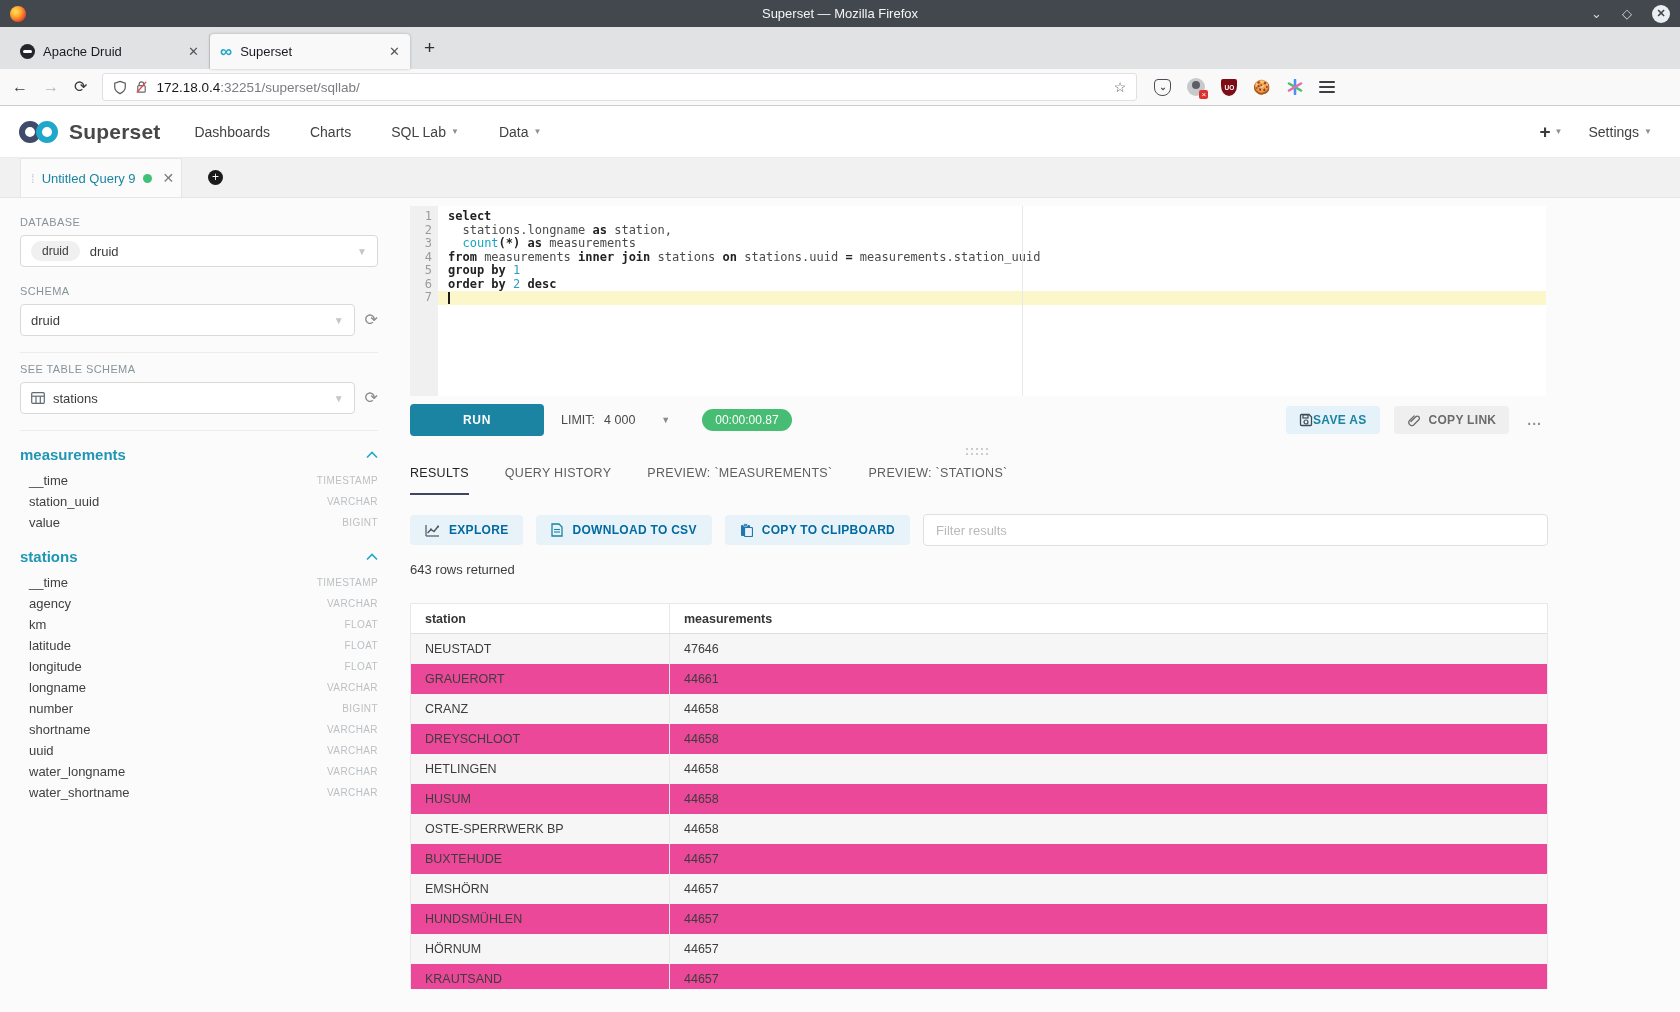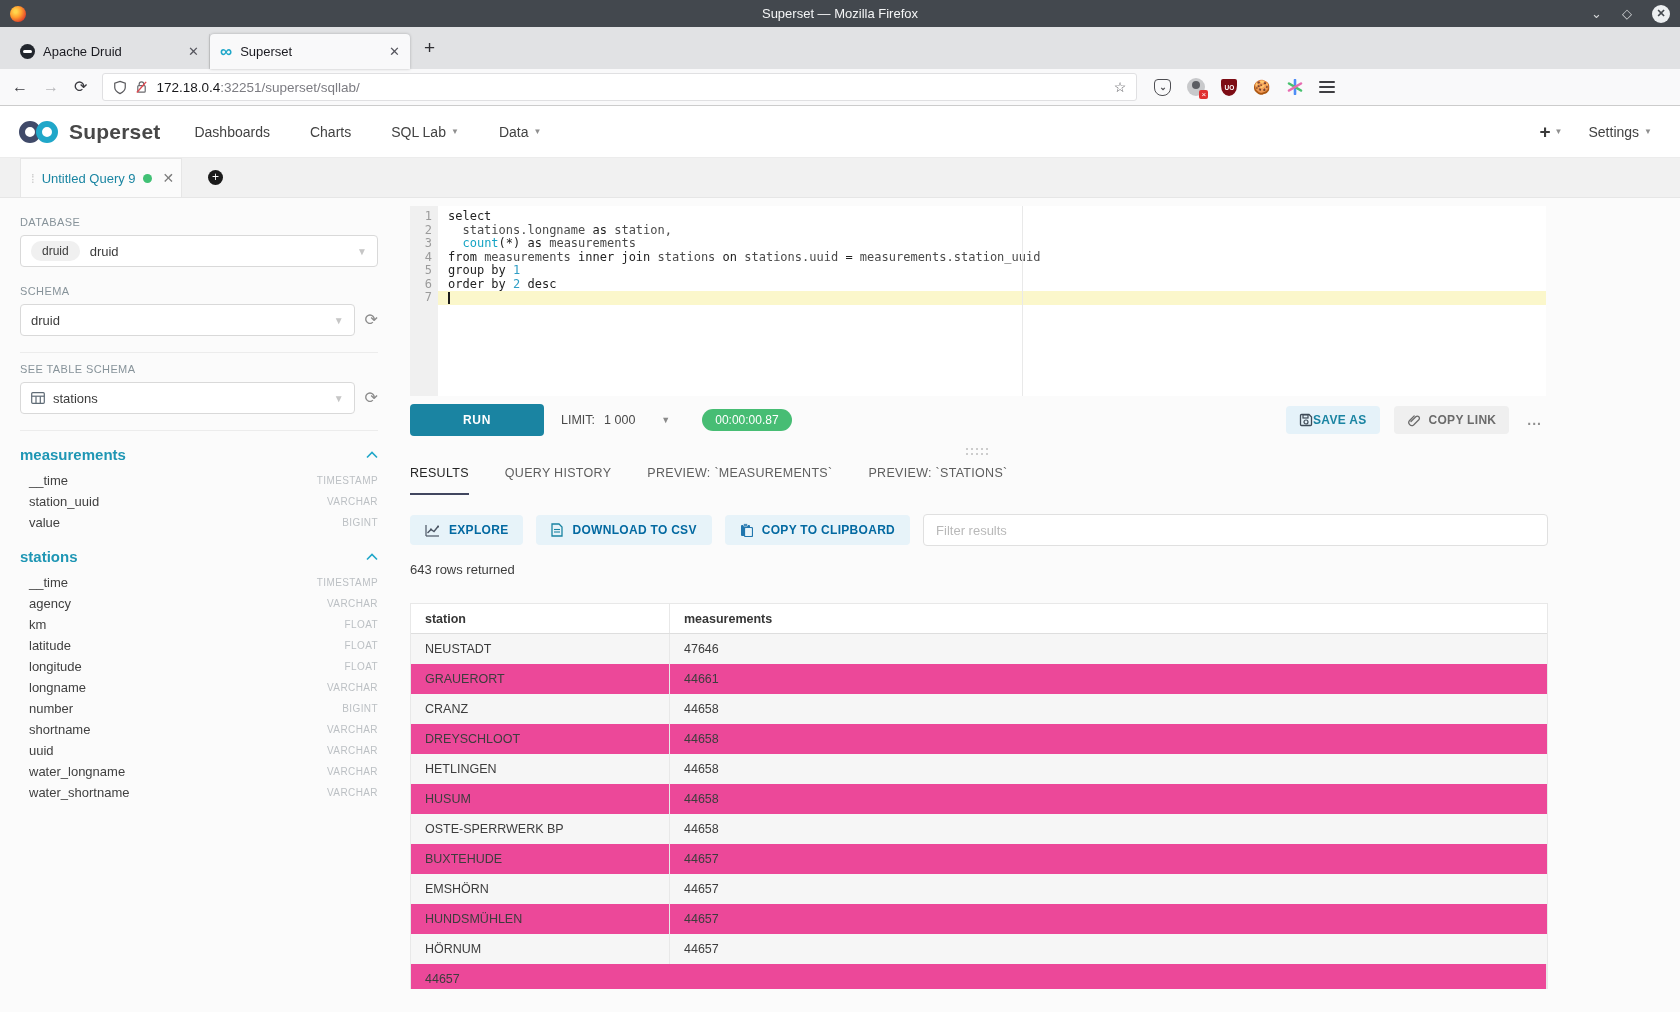--- a/index.html
+++ b/index.html
@@ -79,21 +79,21 @@
   .col-type{font-size:10px;color:#bcc0c4;letter-spacing:.4px}
 
   
   .editor{position:absolute;left:410px;top:8px;width:1136px;height:190px;background:#fff;display:flex;font-family:"DejaVu Sans Mono",monospace;font-size:12px}
   .gutter{width:28px;background:#f0f0f0;color:#9b9b9b;text-align:right;padding:4px 6px 0 0;flex:none}
   .gutter div{height:13.5px;line-height:13.5px}
   .codearea{flex:1;position:relative;padding-top:4px}
   .codearea::after{content:"";position:absolute;top:0;bottom:0;left:584px;width:1px;background:#e9e9e9}
   .cline{height:13.5px;line-height:13.5px;padding-left:10px;white-space:pre;color:#4a4a4a}
   .cline.active{background:#fbf7cb}
-  .tok-kw{color:#222;font-weight:normal}
+  .tok-kw{color:#222;font-weight:bold}
   .tok-fn{color:#16a4c4}
   .tok-nu{color:#2f9ec6}
   .cursor{display:inline-block;width:2px;height:12px;background:#1b1b1b;vertical-align:middle}
 
   
   .runbar{position:absolute;left:410px;top:206px;width:1136px;height:32px;display:flex;align-items:center}
   .run-btn{width:134px;height:32px;background:#1a84a2;border-radius:4px;color:#fff;font-size:12px;font-weight:bold;letter-spacing:.6px;display:flex;align-items:center;justify-content:center}
   .limitlbl{margin-left:17px;font-size:12.5px;color:#494949}
   .limitval{margin-left:9px;font-size:12.5px;color:#494949}
   .limitcaret{margin-left:26px;font-size:9px;color:#8a8a8a}
@@ -365,21 +365,21 @@
           <div class="cline"><span class="tok-kw">from</span><span> measurements </span><span class="tok-kw">inner join</span><span> stations </span><span class="tok-kw">on</span><span> stations.uuid </span><span class="tok-kw">=</span><span> measurements.station_uuid</span></div>
           <div class="cline"><span class="tok-kw">group by</span><span class="tok-nu"> 1</span></div>
           <div class="cline"><span class="tok-kw">order by</span><span class="tok-nu"> 2</span><span class="tok-kw"> desc</span></div>
           <div class="cline active"><span class="cursor"></span></div>
         </div>
     </div>
 
     <div class="runbar">
       <div class="run-btn">RUN</div>
       <span class="limitlbl">LIMIT:</span>
-      <span class="limitval">1 000</span>
+      <span class="limitval">4 000</span>
       <span class="limitcaret">▼</span>
       <span class="timer">00:00:00.87</span>
       <div class="rightbtns">
         <div class="saveas">
           <svg width="14" height="14" viewBox="0 0 14 14">
             <path d="M1.5 2.5 a1 1 0 0 1 1-1 H10 L12.5 4 V11.5 a1 1 0 0 1 -1 1 H2.5 a1 1 0 0 1 -1-1 Z" fill="none" stroke="#3f4b57" stroke-width="1.3"></path>
             <rect x="4" y="1.8" width="5" height="3.2" fill="none" stroke="#3f4b57" stroke-width="1.2"></rect>
             <circle cx="7" cy="9" r="2" fill="none" stroke="#3f4b57" stroke-width="1.2"></circle>
           </svg>
           <span>SAVE AS</span>
@@ -492,19 +492,20 @@
           </div>
           <div class="tr">
             <div class="td">HUNDSMÜHLEN</div>
             <div class="td">44657</div>
           </div>
           <div class="tr odd">
             <div class="td">HÖRNUM</div>
             <div class="td">44657</div>
           </div>
           <div class="tr">
+            <div class="td">KRAUTSAND</div>
             <div class="td">44657</div>
           </div>
         </div>
     </div>
 
   </div>
 </div>
 
 </body></html>

